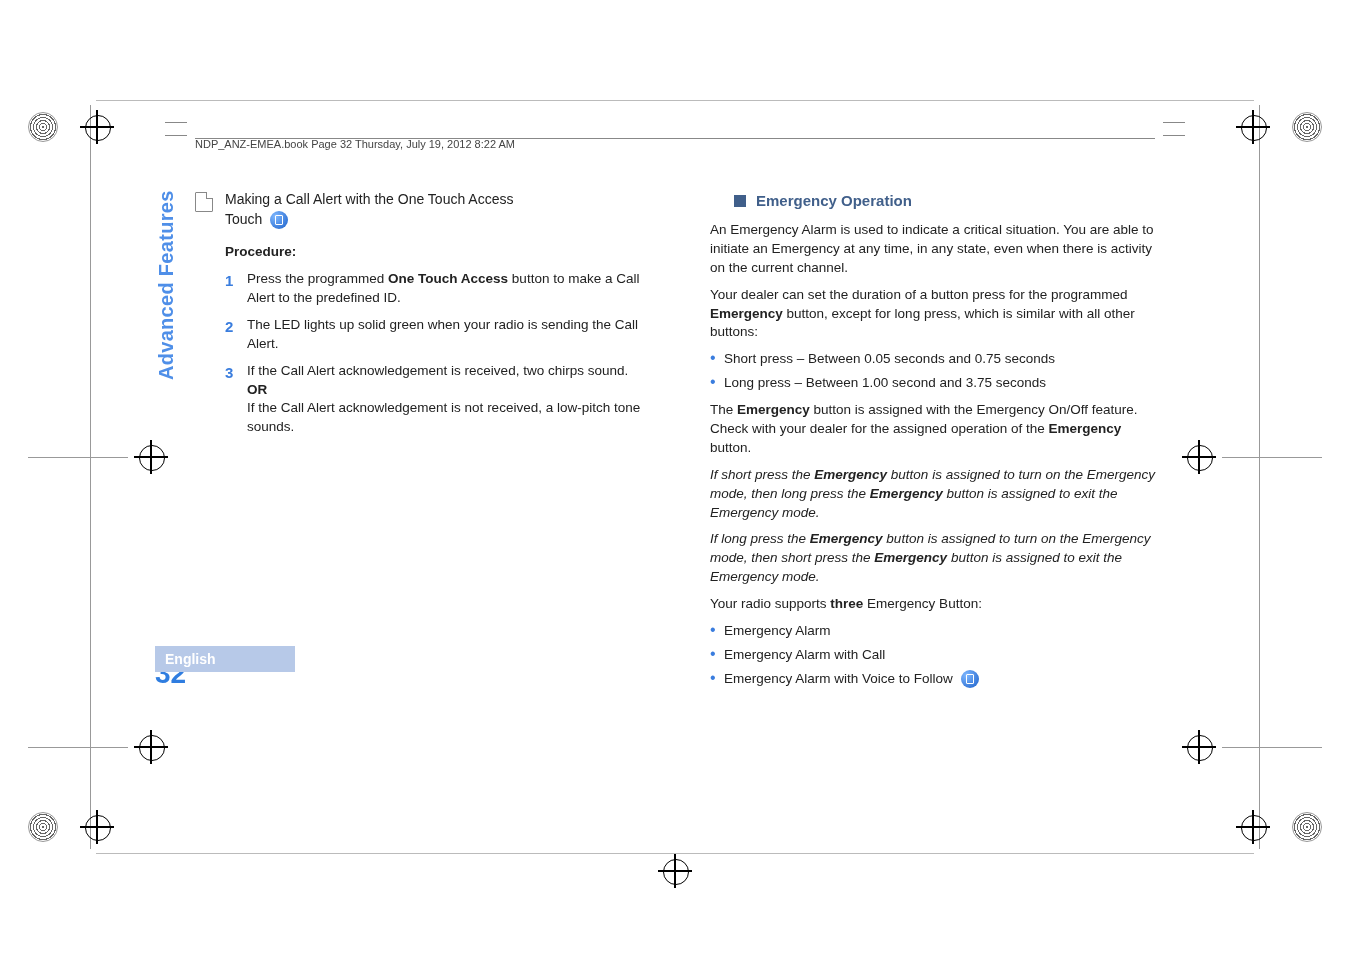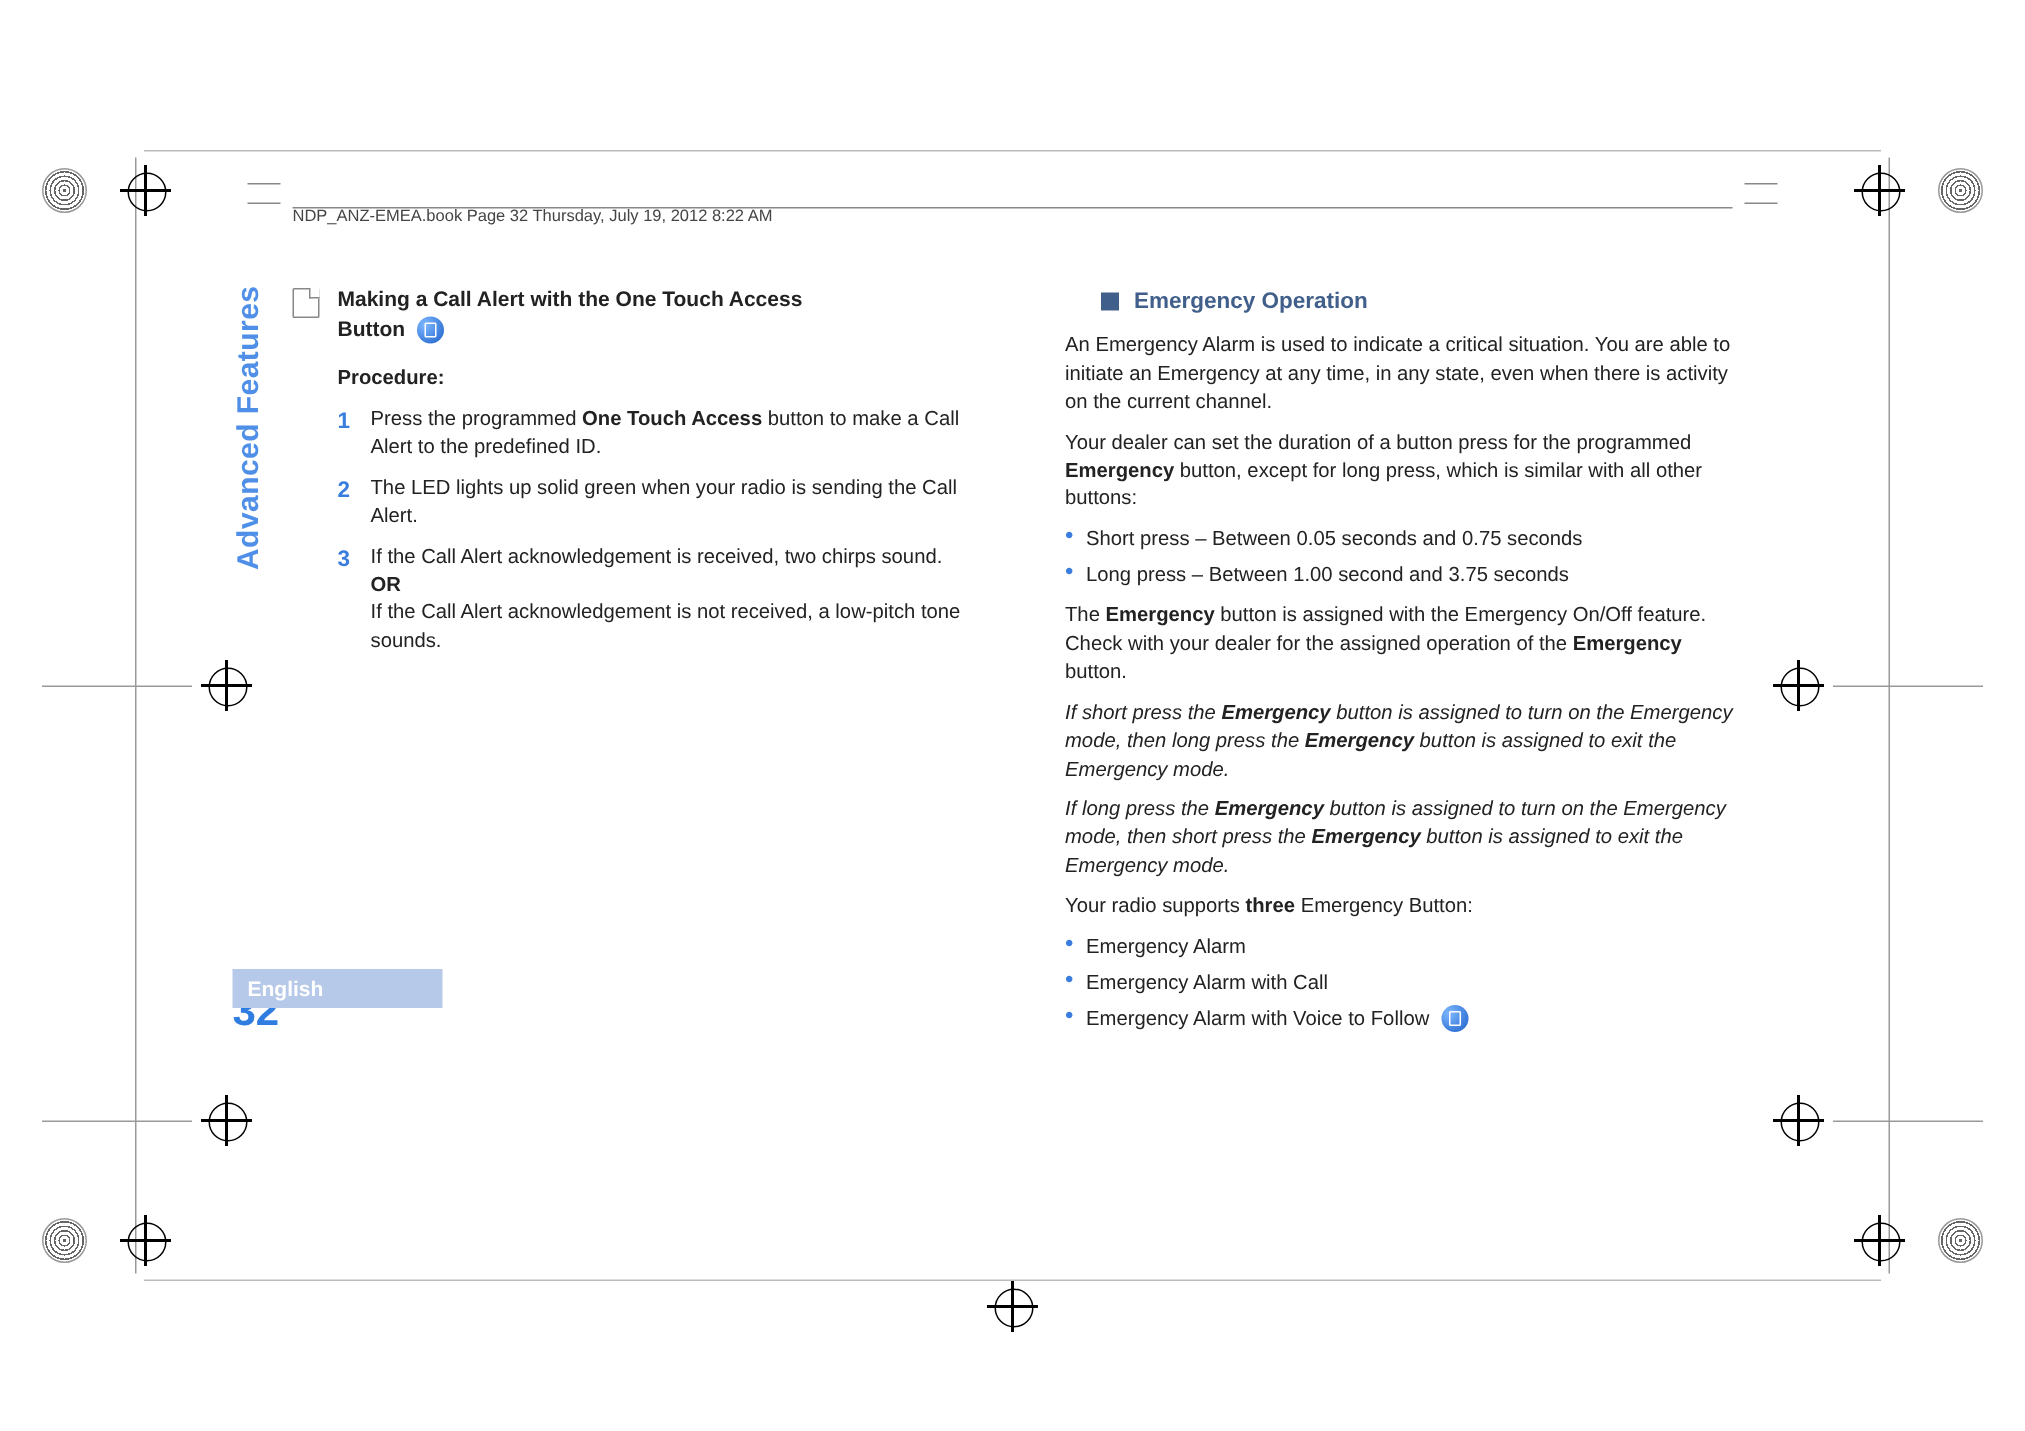--- a/index.html
+++ b/index.html
@@ -60,21 +60,21 @@
   .col-left { padding-left:30px; }
 
   .doc-icon {
     position:absolute; left:0; top:2px; width:16px; height:18px;
     border:1px solid #888; border-radius:1px;
   }
   .doc-icon::after{
     content:""; position:absolute; right:-1px; top:-1px; width:6px; height:6px;
     border-left:1px solid #888; border-bottom:1px solid #888; background:#fff;
   }
-  .subhead { font-weight:bold; font-size:14px; margin-bottom:4px; }
+  .subhead { font-weight:normal; font-size:14px; margin-bottom:4px; }
   .blue-badge {
     display:inline-block; vertical-align:middle; width:18px; height:18px; border-radius:50%;
     background: radial-gradient(circle at 30% 30%, #7fb8ff, #1a5fc9);
     margin-left:4px; position:relative;
   }
   .blue-badge::after{
     content:""; position:absolute; left:5px; top:4px; width:6px; height:8px;
     border:1.5px solid #fff; border-radius:1px;
   }
 
@@ -193,21 +193,21 @@
   <div class="lang-band">
     <span>English</span>
   </div>
 
   <div class="cols">
 
     <div class="col col-left">
       <span class="doc-icon"></span>
       <div class="subhead">
         <span>Making a Call Alert with the One Touch Access</span><br>
-        <span>Button</span>
+        <span>Touch</span>
         <span class="blue-badge"></span>
       </div>
 
       <div class="proc-label">Procedure:</div>
 
       <div class="step">
         <div class="step-num">1</div>
         <div class="step-body">
           <span>Press the programmed </span><b>One Touch Access</b><span> button to make a Call Alert to the predefined ID.</span>
         </div>

